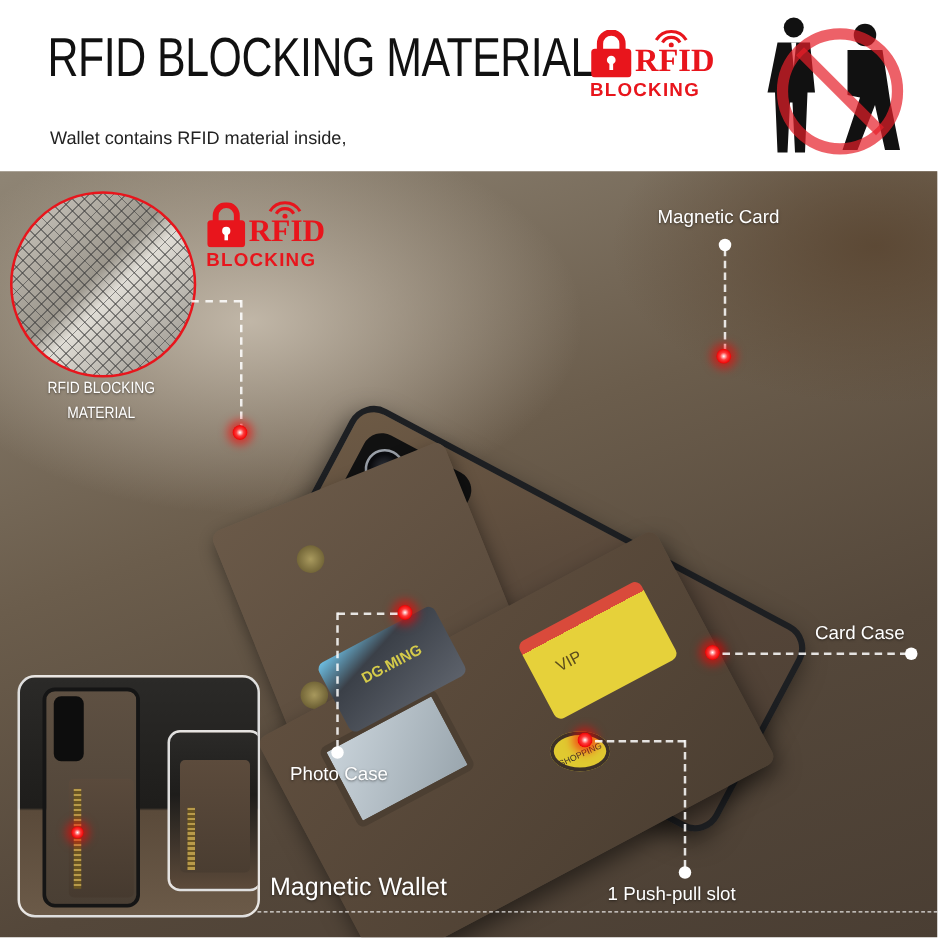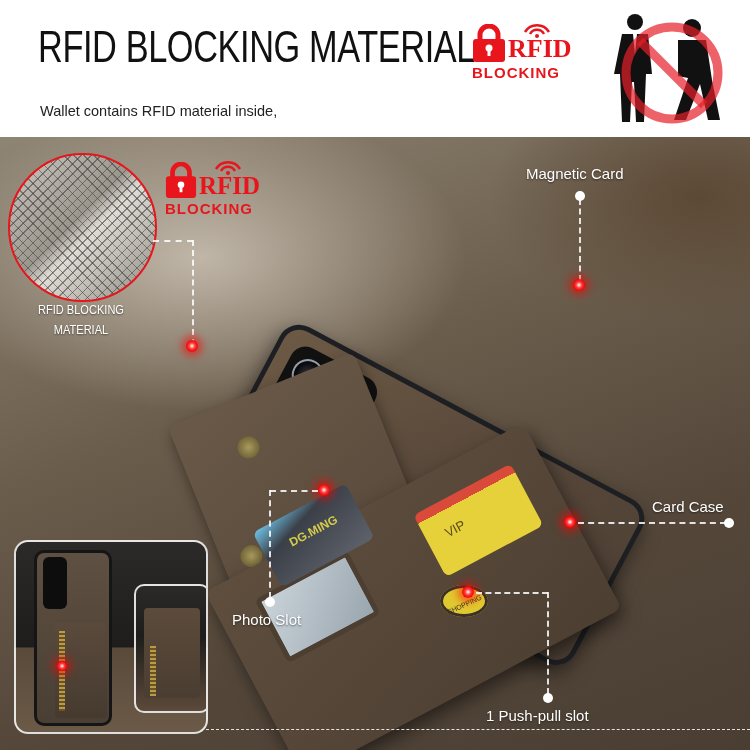--- a/index.html
+++ b/index.html
@@ -152,33 +152,34 @@
   <div class="wdot" style="left:575px; top:54px;"></div>
   <div class="dash-v" style="left:579px; top:62px; height:82px;"></div>
   <div class="rdot" style="left:573px; top:142px;"></div>
 
   <div class="rdot" style="left:186px; top:203px;"></div>
 
   <div class="rdot" style="left:318px; top:347px;"></div>
   <div class="dash-h" style="left:270px; top:353px; width:48px;"></div>
   <div class="dash-v" style="left:269px; top:353px; height:108px;"></div>
   <div class="wdot" style="left:265px; top:460px;"></div>
-  <div class="callout" style="left:232px; top:474px;">Photo Slot</div>
+  <div class="callout" style="left:232px; top:474px;">Photo Case</div>
 
   <div class="rdot" style="left:564px; top:379px;"></div>
   <div class="dash-h" style="left:578px; top:385px; width:148px;"></div>
   <div class="wdot" style="left:724px; top:381px;"></div>
   <div class="callout" style="left:652px; top:361px;">Card Case</div>
 
   <div class="rdot" style="left:462px; top:449px;"></div>
   <div class="dash-h" style="left:476px; top:455px; width:72px;"></div>
   <div class="dash-v" style="left:547px; top:455px; height:102px;"></div>
   <div class="wdot" style="left:543px; top:556px;"></div>
   <div class="callout" style="left:486px; top:570px;">1 Push-pull slot</div>
 
+  <div class="callout" style="left:216px; top:562px; font-size:20px;">Magnetic Wallet</div>
   <div class="dash-h" style="left:206px; top:592px; width:544px; border-top-width:1px;"></div>
 </div>
 
 <div class="inset">
   <div class="mini-phone" style="left:18px; top:8px; width:72px; height:170px;">
     <div style="position:absolute; left:6px; top:4px; width:24px; height:52px; background:#0d0d0d; border-radius:6px;"></div>
     <div style="position:absolute; left:18px; top:70px; width:52px; height:95px; background:linear-gradient(180deg,#5a4a3c,#463a2f); border-radius:4px;"></div>
     <div class="zipper" style="left:22px; top:78px; height:80px;"></div>
     <div class="rdot" style="left:20px; top:108px; width:10px; height:10px;"></div>
   </div>

